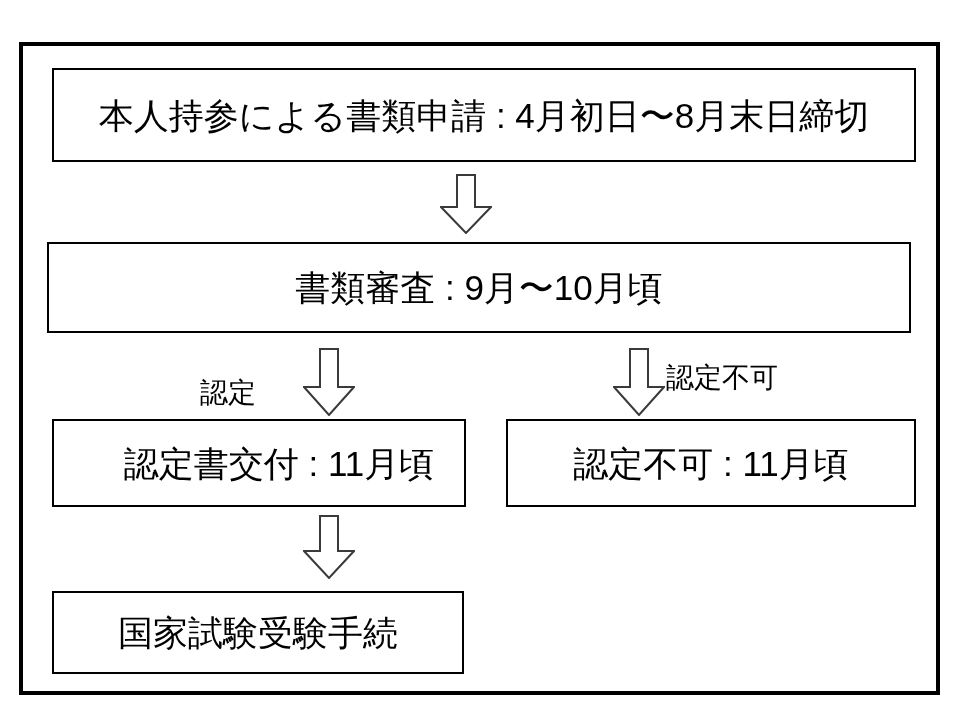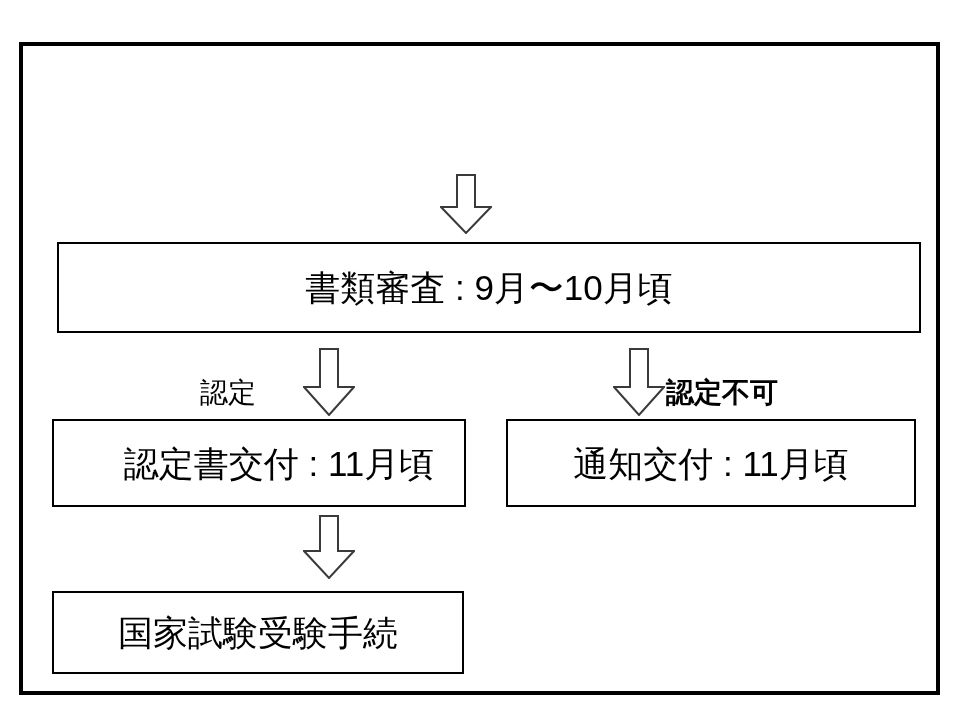--- a/index.html
+++ b/index.html
@@ -81,53 +81,56 @@
   #label-approved     { left: 196px; top: 351px; }
   #label-not-approved { left: 662px; top: 351px; }
 </style>
 </head>
 <body>
 
 <div id="canvas">
 
   <div id="outer-frame">
 
+    <div class="box" id="box-application" style="left:29px; top:22px;">
+      <span class="box-label">本人持参による書類申請 : 4月初日〜8月末日締切</span>
+    </div>
 
     <div class="arrow" id="arrow-app-to-review" style="left:417px; top:128px;">
       <svg width="52" height="60" viewBox="0 0 52 60" aria-hidden="true">
         <polygon points="17,1 35,1 35,33 51,33 26,59 1,33 17,33" fill="#ffffff" stroke="#3a3a3a" stroke-width="2" stroke-linejoin="miter"></polygon>
       </svg>
     </div>
 
-    <div class="box" id="box-review" style="left:34px; top:196px;">
+    <div class="box" id="box-review" style="left:24px; top:196px;">
       <span class="box-label">書類審査 : 9月〜10月頃</span>
     </div>
 
     <div class="branch-label" id="label-approved" style="left:177px; top:309px;">認定</div>
 
     <div class="arrow" id="arrow-review-to-cert" style="left:280px; top:302px;">
       <svg width="52" height="68" viewBox="0 0 52 68" aria-hidden="true">
         <polygon points="17,1 35,1 35,39 51,39 26,67 1,39 17,39" fill="#ffffff" stroke="#3a3a3a" stroke-width="2" stroke-linejoin="miter"></polygon>
       </svg>
     </div>
 
-    <div class="branch-label" id="label-not-approved" style="left:643px; top:309px;font-weight:bold;">認定不可</div>
+    <div class="branch-label" id="label-not-approved" style="left:643px; top:294px;">認定不可</div>
 
     <div class="arrow" id="arrow-review-to-notice" style="left:590px; top:302px;">
       <svg width="52" height="68" viewBox="0 0 52 68" aria-hidden="true">
         <polygon points="17,1 35,1 35,39 51,39 26,67 1,39 17,39" fill="#ffffff" stroke="#3a3a3a" stroke-width="2" stroke-linejoin="miter"></polygon>
       </svg>
     </div>
 
     <div class="box" id="box-certificate" style="left:29px; top:373px;">
       <span class="box-label">認定書交付 : 11月頃</span>
     </div>
 
     <div class="box" id="box-notice" style="left:483px; top:373px;">
-      <span class="box-label">通知交付 : 11月頃</span>
+      <span class="box-label">認定不可 : 11月頃</span>
     </div>
 
     <div class="arrow" id="arrow-cert-to-exam" style="left:280px; top:469px;">
       <svg width="52" height="64" viewBox="0 0 52 64" aria-hidden="true">
         <polygon points="17,1 35,1 35,36 51,36 26,63 1,36 17,36" fill="#ffffff" stroke="#3a3a3a" stroke-width="2" stroke-linejoin="miter"></polygon>
       </svg>
     </div>
 
     <div class="box" id="box-exam" style="left:29px; top:545px;">
       <span class="box-label">国家試験受験手続</span>

